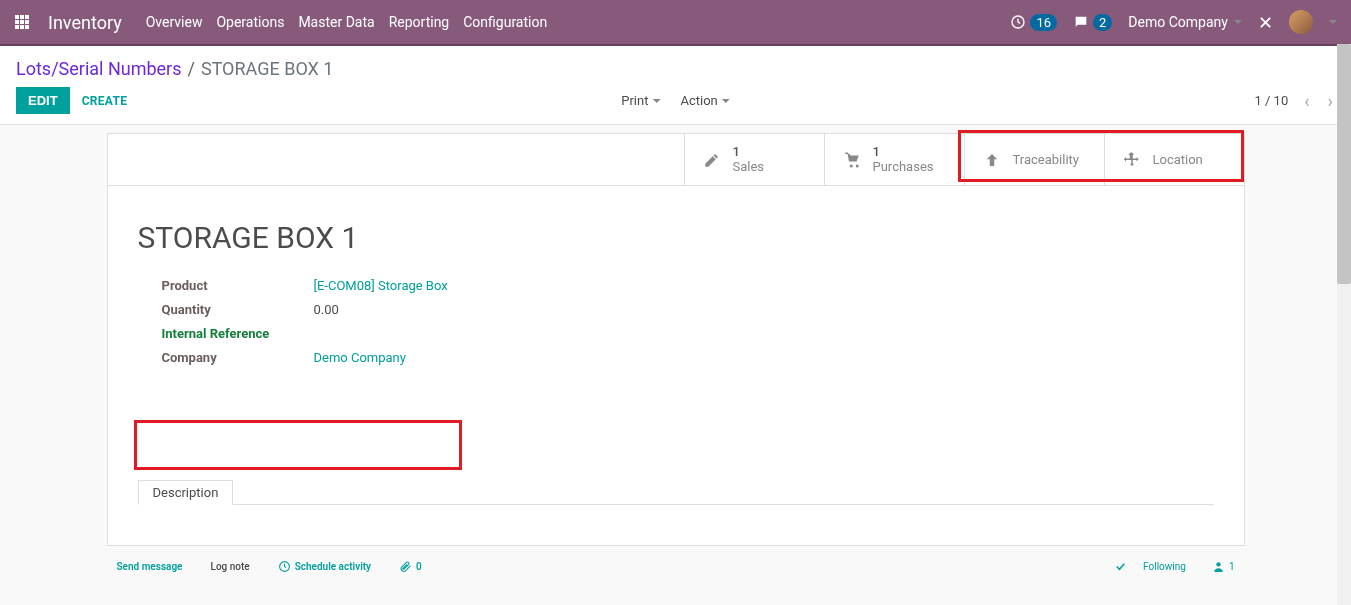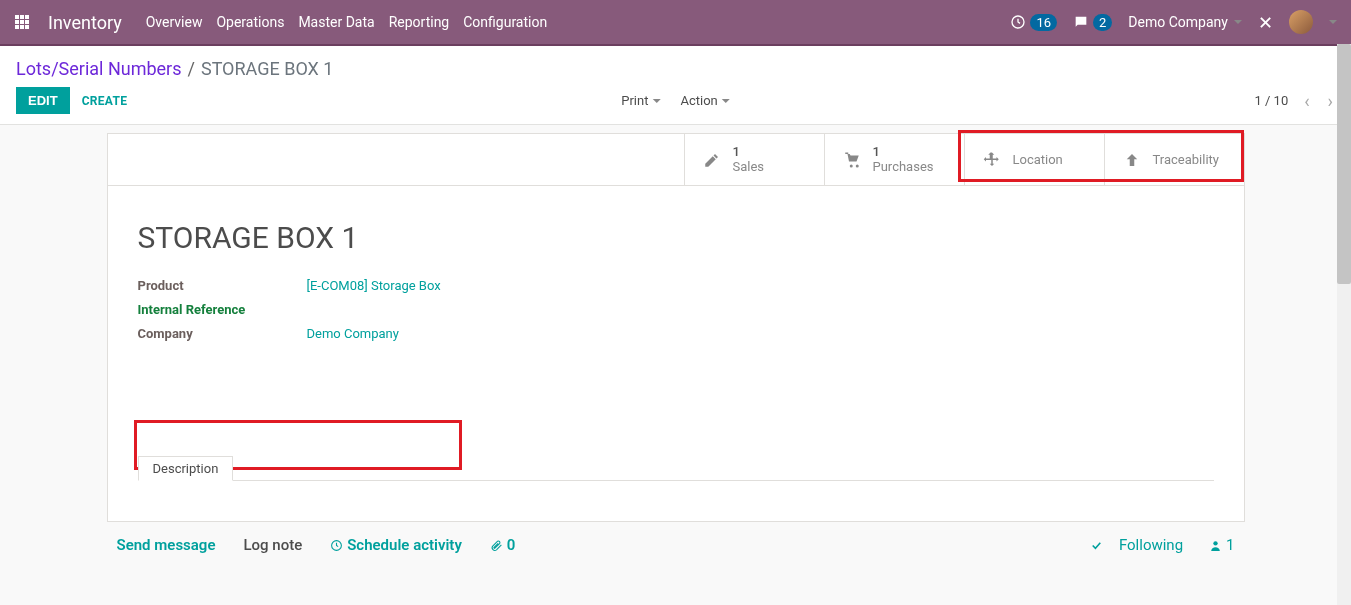--- a/index.html
+++ b/index.html
@@ -61,32 +61,32 @@
 .stat-text { display:flex; flex-direction:column; line-height:1.15;}
 .stat-text .n { font-weight:500; color:#555;}
 .stat-text .l { color:#888;}
 
 .highlight-box { position:absolute; right:0; top:-4px; width: 286px; height:52px; border:3px solid #e01b24; pointer-events:none;}
 
 .title { font-size:30px; color:#4c4c4c; padding: 34px 0 18px 30px;}
 
 .fields { padding: 0 30px 20px 30px;}
 .field-row { display:flex; align-items:center; min-height:24px; padding: 2px 0; font-size:13px;}
-.field-row .label { width:169px; color:#6b5f5d; font-weight:700;}
+.field-row .label { width:152px; color:#6b5f5d; font-weight:700;margin-left:24px;}
 .field-row .value { color:#4c4c4c;}
 .field-row .value.link { color:#00a09d; cursor:pointer;}
 .field-row.muted .label { color:#15803d; font-weight:700;}
 
 .highlight-fields { position:absolute; left:26px; top:286px; width:328px; height:50px; border:3px solid #e01b24; pointer-events:none;}
 
 .tabs { margin: 90px 30px 40px 30px; border-bottom:1px solid #e0dedb; display:flex;}
 .tab { border:1px solid #e0dedb; border-bottom:1px solid #fff; padding:4px 14px; font-size:13px; color:#4c4c4c; background:#fff; position:relative; top:1px; cursor:pointer;}
 
 
-.chatter { width:1138px; margin: 14px auto 0 auto; display:flex; align-items:center; padding:0 10px; font-size:15px; color:#00a09d; gap:28px;}
+.chatter { width:1138px; margin: 14px auto 0 auto; display:flex; align-items:center; padding:0 10px; font-size:10px; color:#00a09d; gap:28px;}
 .chatter .act { cursor:pointer; font-weight:600; display:flex; align-items:center; gap:4px;}
 .chatter .act.dark { color:#4c4c4c; font-weight:500;}
 .chatter .right { margin-left:auto; display:flex; align-items:center; gap:26px;}
 .following { color:#00a09d; display:flex; align-items:center; gap:16px; cursor:pointer;}
 .followers { color:#00a09d; display:flex; align-items:center; gap:4px; cursor:pointer;}
 
 .scrollbar { position:absolute; right:0; top:44px; width:14px; height:561px; background:#f0f0f0;}
 .scrollbar .thumb { background:#c4c4c4; width:14px; height:240px; border-radius:2px;}
 </style>
 </head>
@@ -180,43 +180,47 @@
         <svg viewBox="0 0 24 24">
             <path d="M7 4h2l1 2h11l-3 8H8L6 4H3V2h4zm2 16a2 2 0 104 0 2 2 0 00-4 0zm8 0a2 2 0 104 0 2 2 0 00-4 0z"></path>
           </svg>
         <div class="stat-text">
           <span class="n">1</span>
           <span class="l">Purchases</span>
         </div>
       </div>
       <div class="stat-btn">
         <svg viewBox="0 0 24 24">
+            <path d="M12 4l7 7h-4v9h-6v-9H5l7-7z"></path>
+          </svg>
+        <div class="stat-text">
+            <span class="l">Traceability</span>
+          </div>
+      </div>
+      <div class="stat-btn">
+        <svg viewBox="0 0 24 24">
             <path d="M12 2l3 3h-2v5h5V8l3 3-3 3v-2h-5v5h2l-3 3-3-3h2v-5H4v2l-3-3 3-3v2h5V5H7l3-3z"></path>
           </svg>
         <div class="stat-text">
             <span class="l">Location</span>
-          </div>
-      </div>
-      <div class="stat-btn">
-        <svg viewBox="0 0 24 24">
-            <path d="M12 4l7 7h-4v9h-6v-9H5l7-7z"></path>
-          </svg>
-        <div class="stat-text">
-            <span class="l">Traceability</span>
           </div>
       </div>
       <div class="highlight-box"></div>
     </div>
 
     <div class="title">STORAGE BOX 1</div>
 
     <div class="fields">
       <div class="field-row">
         <div class="label">Product</div>
         <div class="value link">[E-COM08] Storage Box</div>
+      </div>
+      <div class="field-row">
+        <div class="label">Quantity</div>
+        <div class="value">0.00</div>
       </div>
       <div class="field-row muted">
         <div class="label">Internal Reference</div>
         <div class="value"></div>
       </div>
       <div class="field-row">
         <div class="label">Company</div>
         <div class="value link">Demo Company</div>
       </div>
     </div>

